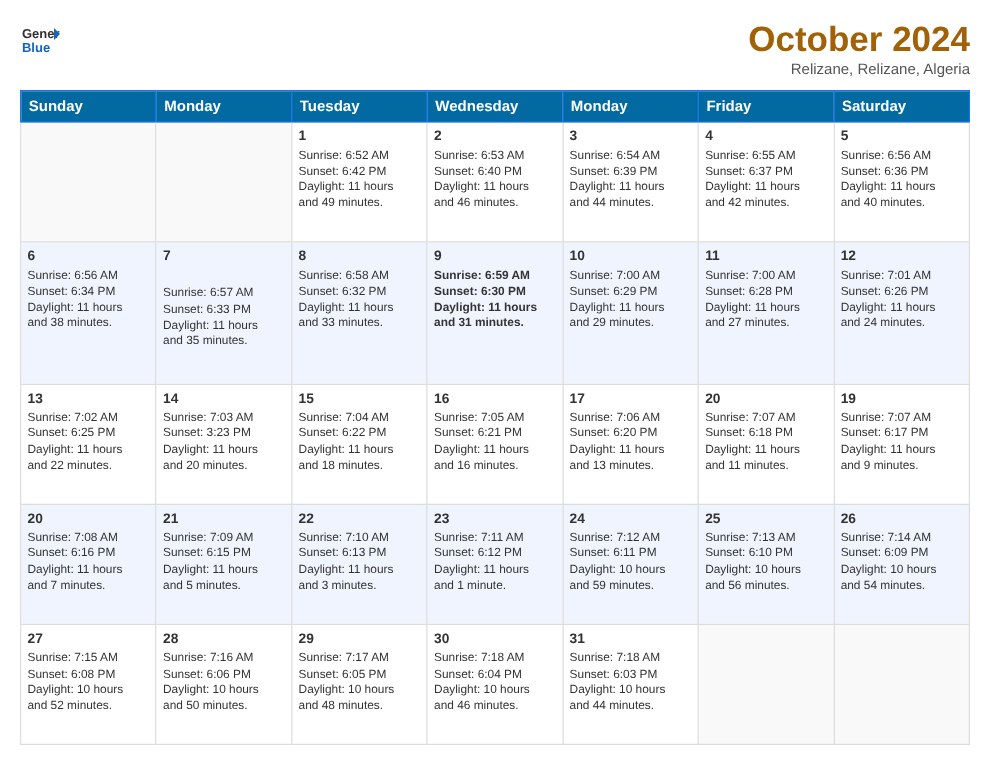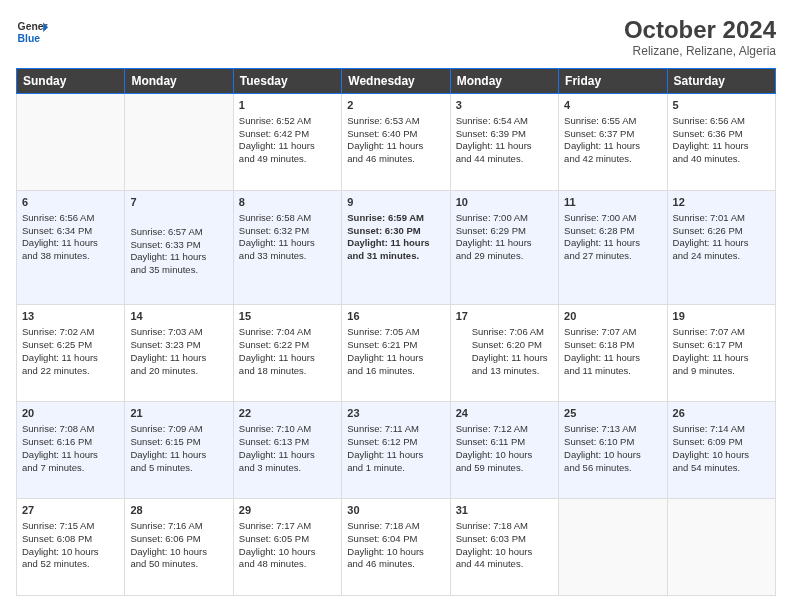--- a/index.html
+++ b/index.html
@@ -29,37 +29,37 @@
       gap: 4px;
     }
     .logo-icon {
       width: 32px;
       height: 32px;
     }
     .title-section {
       text-align: right;
     }
     .main-title {
-      font-size: 24px;
+      font-size: 28px;
       font-weight: bold;
-      color: #404040;
+      color: #a16207;
     }
     .subtitle {
       font-size: 12px;
       color: #555;
     }
     .calendar {
       flex: 1;
       border: 1px solid #ccc;
       border-collapse: collapse;
       width: 100%;
       table-layout: fixed;
     }
     .calendar th {
-      background-color: #404040;
+      background-color: #0369a1;
       color: #fff;
       text-align: left;
       padding: 5px 6px;
       font-size: 12px;
       font-weight: bold;
       border: 1px solid #1a73e8;
     }
     .calendar td {
       vertical-align: top;
       padding: 4px 5px;
@@ -227,21 +227,21 @@
           </td>
           <td>
             <span class="day-num">16</span>
             <div style="white-space: pre-line;">Sunrise: 7:05 AM
 Sunset: 6:21 PM
 Daylight: 11 hours
 and 16 minutes.</div>
           </td>
           <td>
             <span class="day-num">17</span>
-            <div style="white-space: pre-line; margin-left: 16px;">Sunrise: 7:06 AM
+            <div style="white-space: pre-line;">Sunrise: 7:06 AM
 Sunset: 6:20 PM
 Daylight: 11 hours
 and 13 minutes.</div>
           </td>
           <td>
             <span class="day-num">20</span>
             <div style="white-space: pre-line;">Sunrise: 7:07 AM
 Sunset: 6:18 PM
 Daylight: 11 hours
 and 11 minutes.</div>

